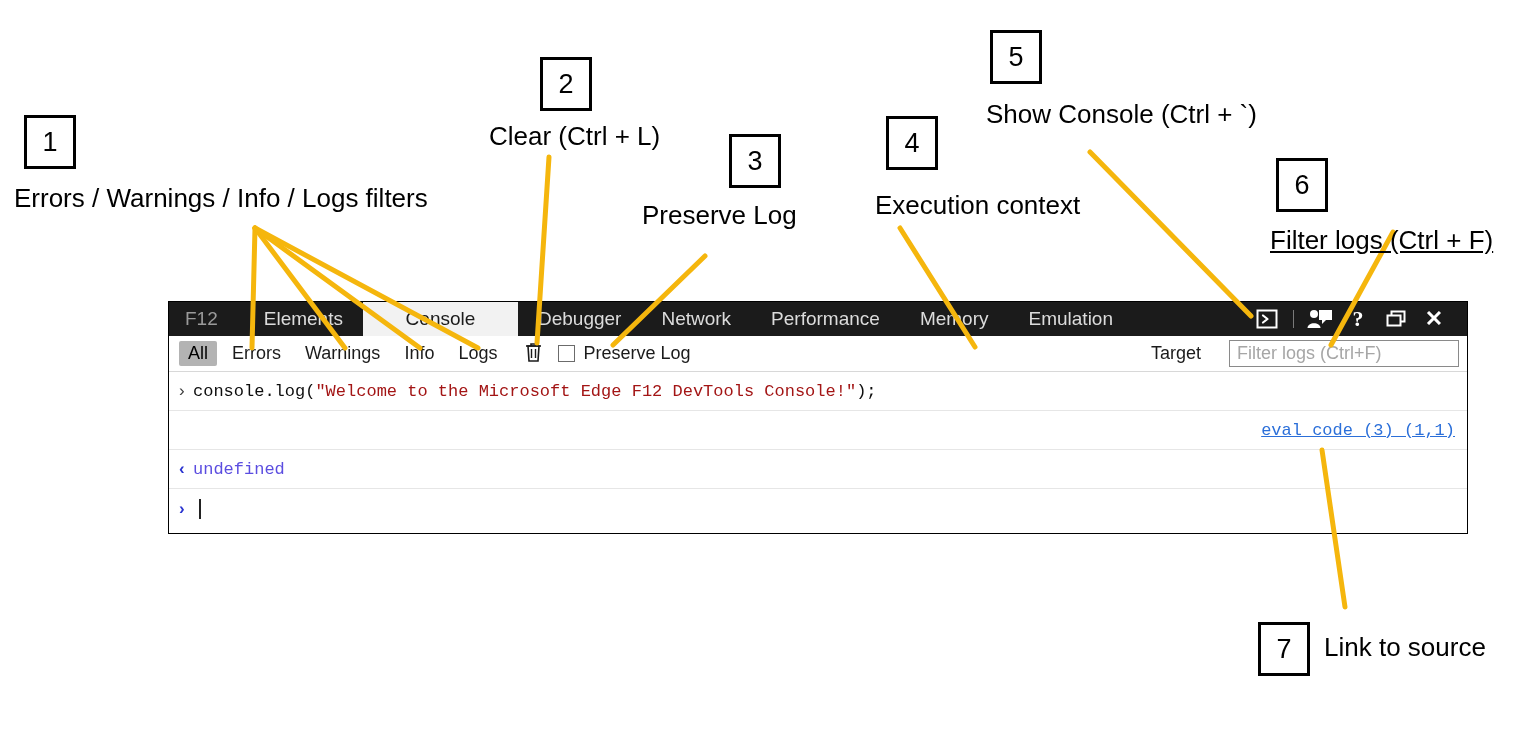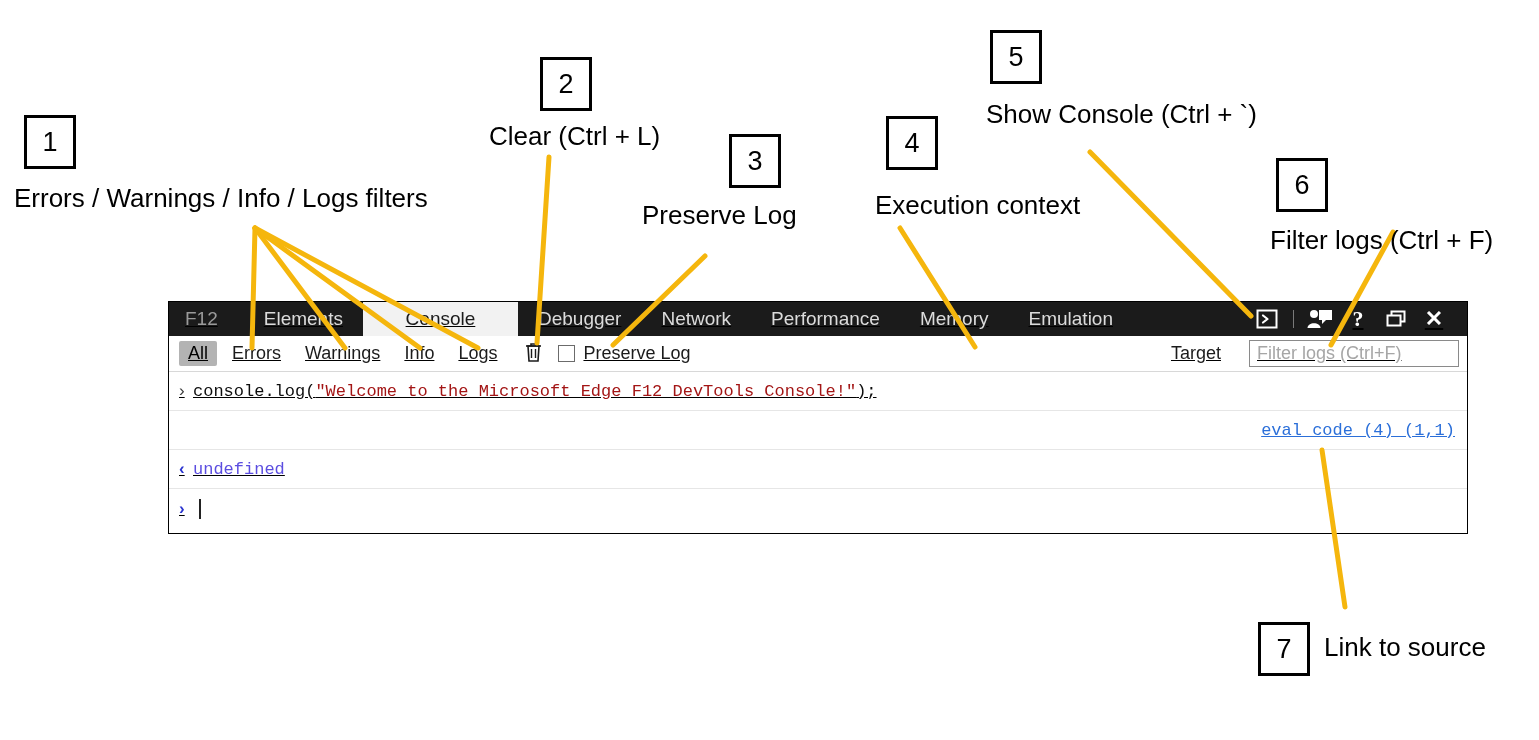--- a/index.html
+++ b/index.html
@@ -50,21 +50,20 @@
   #devtools {
     position: absolute;
     left: 168px;
     top: 301px;
     width: 1300px;
     height: 233px;
     background: #ffffff;
     border: 1px solid #000;
     box-sizing: border-box;
     z-index: 2;
-    text-decoration: underline;
   }
 
   
   .tabstrip {
     height: 34px;
     background: #1b1b1b;
     display: flex;
     align-items: stretch;
     position: relative;
   }
@@ -162,21 +161,21 @@
     font-size: 18px;
     color: #1b1b1b;
     box-sizing: border-box;
     white-space: nowrap;
   }
   .target-select .caret { margin-left: 12px; font-size: 15px; color: #333; }
   .filter-input {
     border: 1px solid #8a8a8a;
     background: #fff;
     height: 27px;
-    width: 210px;
+    width: 230px;
     margin-left: 10px;
     display: flex;
     align-items: center;
     padding: 0 7px;
     font-size: 18px;
     color: #a6a6a6;
     box-sizing: border-box;
     white-space: nowrap;
   }
 
@@ -256,21 +255,21 @@
 <div class="callout-num" style="left:729px; top:134px; width:46px; height:48px;">3</div>
 <div class="callout-text" style="left:642px; top:200px;">Preserve Log</div>
 
 <div class="callout-num" style="left:886px; top:116px; width:46px; height:48px;">4</div>
 <div class="callout-text" style="left:875px; top:190px;">Execution context</div>
 
 <div class="callout-num" style="left:990px; top:30px; width:46px; height:48px;">5</div>
 <div class="callout-text" style="left:986px; top:99px;">Show Console (Ctrl + `)</div>
 
 <div class="callout-num" style="left:1276px; top:158px; width:46px; height:48px;">6</div>
-<div class="callout-text" style="left:1270px; top:225px;">Filter logs (Ctrl + F)</div>
+<div class="callout-text" style="left:1270px; top:225px;text-decoration:underline;">Filter logs (Ctrl + F)</div>
 
 <div class="callout-num" style="left:1258px; top:622px; width:46px; height:48px;">7</div>
 <div class="callout-text" style="left:1324px; top:632px;">Link to source</div>
 
 <div id="devtools">
 
   <div class="tabstrip">
     <div class="tab brand">F12</div>
     <div class="tab">Elements</div>
     <div class="tab active">Console</div>
@@ -341,21 +340,21 @@
 
     <div class="crow h39">
       <span class="gutter">›</span>
       <span class="code-plain">console.log(</span>
         <span class="code-str">"Welcome to the Microsoft Edge F12 DevTools Console!"</span>
         <span class="code-plain">);</span>
     </div>
 
     <div class="crow h39">
       <span class="gutter"></span>
-      <a class="src-link" href="#">eval code (4) (1,1)</a>
+      <a class="src-link" href="#">eval code (3) (1,1)</a>
     </div>
 
     <div class="crow h39">
       <span class="gutter blue">‹</span>
       <span class="undef">undefined</span>
     </div>
 
     <div class="crow h39" style="border-bottom:none;">
       <span class="gutter blue">›</span>
       <span class="code-plain"></span>

